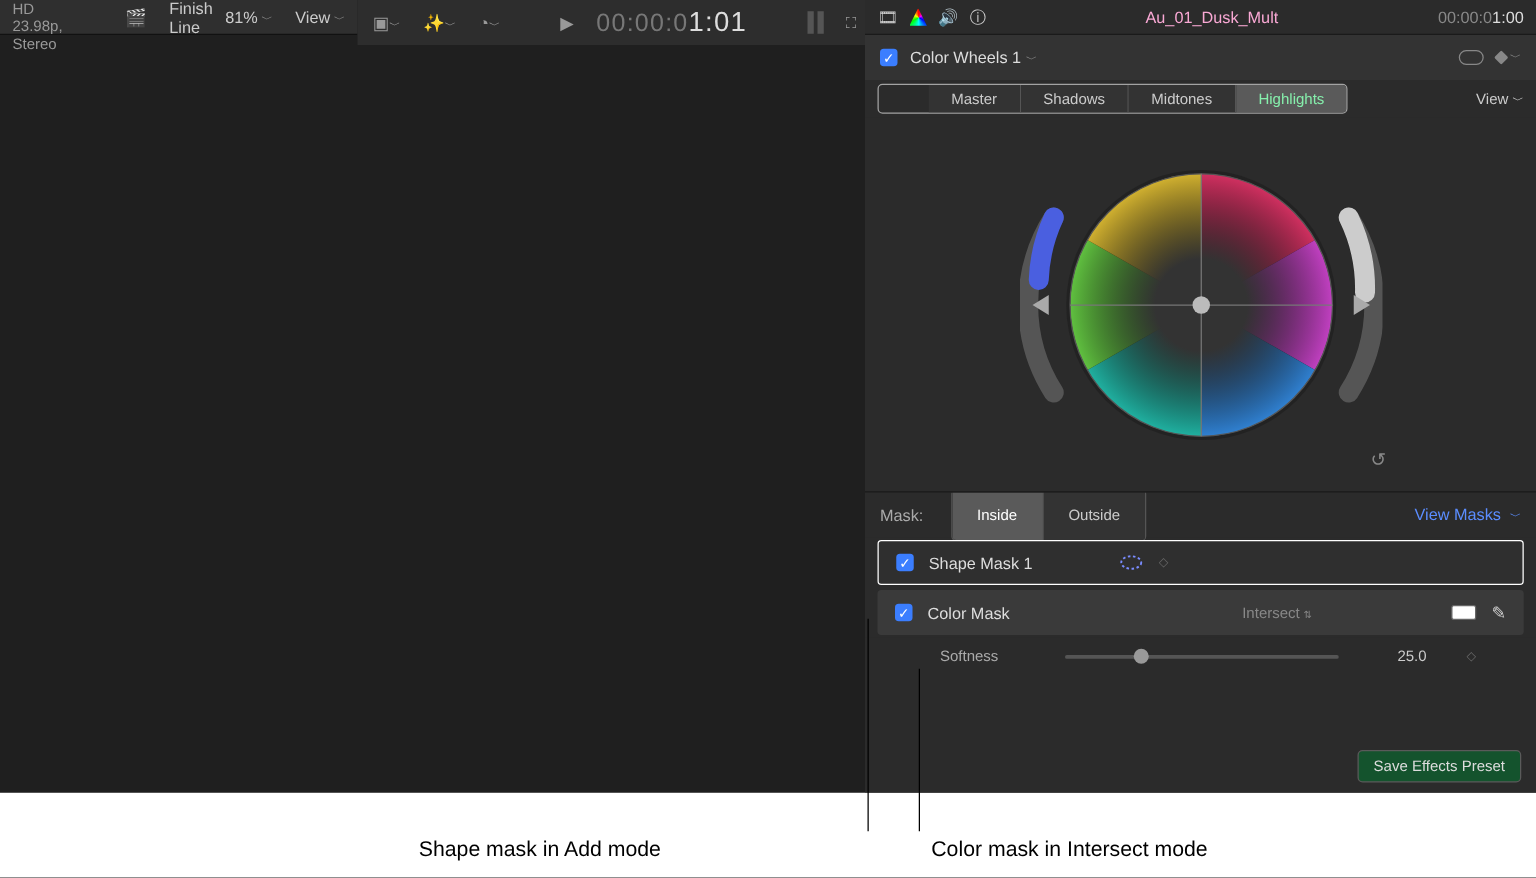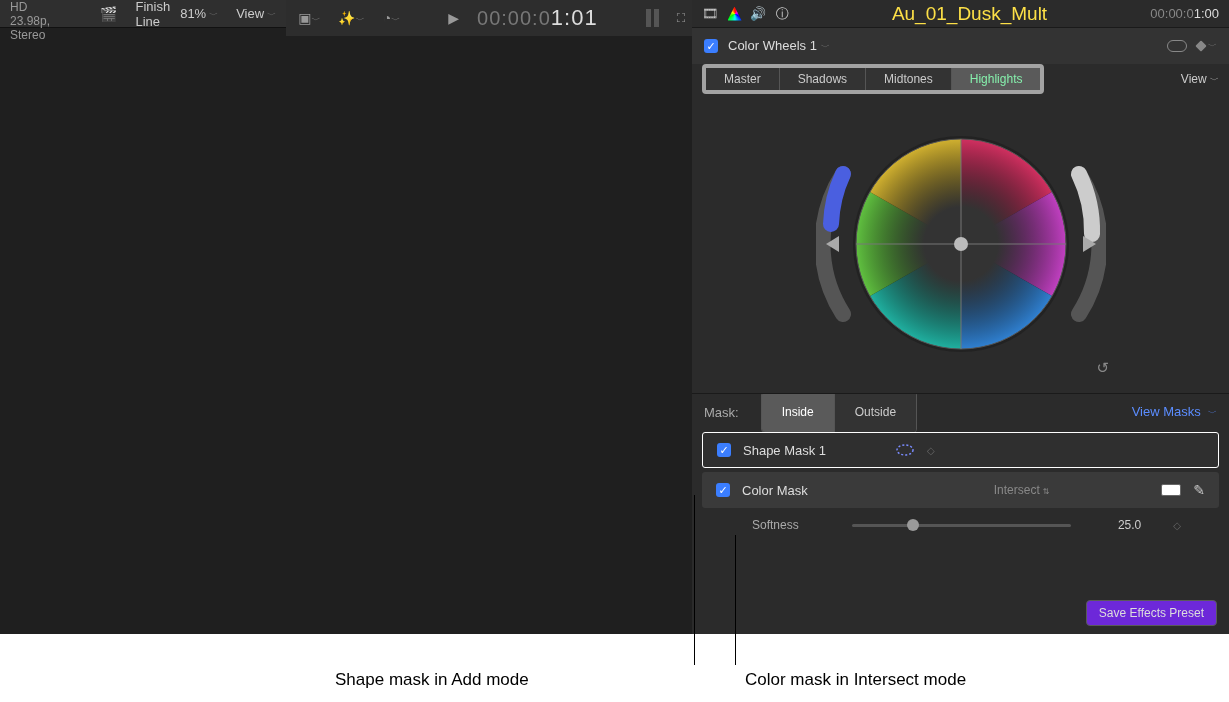--- a/index.html
+++ b/index.html
@@ -30,35 +30,35 @@
   .v-footer .icon { color: #999; font-size: 14px; cursor: pointer; }
   .v-footer .play { font-size: 14px; color: #999; margin-left: 30px; }
   .timecode-viewer { font-family: monospace; font-size: 20px; color: #777; letter-spacing: 1px; }
   .timecode-viewer .big { color: #ddd; font-size: 22px; }
   .expand-icon { margin-left: auto; color: #999; }
   .bars { display:flex; gap:3px; margin-left:30px; }
   .bars div { width:5px; height:18px; background:#555; }
 
   .i-header { height: 28px; background: #2b2b2b; display: flex; align-items: center; padding: 0 10px; gap: 9px; font-size: 12px; border-bottom: 1px solid #1a1a1a;}
   .i-icon { color: #ccc; font-size: 13px; }
-  .clip-name { flex: 1; text-align: center; color: #fde047; font-size: 19px; }
+  .clip-name { flex: 1; text-align: center; color: #f9a8d4; font-size: 13px; }
   .tc-insp { font-family: monospace; color: #888; font-size: 13px; }
   .tc-insp .lite { color: #ddd; }
   .rainbow { width:14px; height:14px; background: conic-gradient(red,magenta,blue,cyan,lime,yellow,red); clip-path: polygon(50% 0,100% 100%,0 100%);}
 
   .effect-row { height: 36px; background: #333; display: flex; align-items: center; padding: 0 12px; gap: 10px; font-size: 13px; color: #ddd;}
   .chk { width: 14px; height: 14px; background: #3b7eff; border-radius: 3px; display: flex; align-items: center; justify-content: center; color: #fff; font-size: 11px; }
   .effect-name .arr { font-size: 9px; color: #888; margin-left: 4px; }
   .effect-row .spacer { flex: 1; }
   .mask-icon-eff { width:20px; height:12px; border:1px solid #888; border-radius:6px; }
   .kf-btn { color:#888; font-size:11px; display:flex; align-items:center; gap:3px;}
   .kf-diamond { width:8px; height:8px; background:#888; transform:rotate(45deg); border-radius:1px;}
 
   .tabs { height: 30px; background: #2b2b2b; display: flex; align-items: center; padding: 0 10px; gap: 0; }
-  .seg-group { display: flex; border: 4px solid #a3a3a3; border-radius: 4px; overflow: hidden; }
+  .seg-group { display: flex; border: 1px solid #a3a3a3; border-radius: 4px; overflow: hidden; padding-left: 40px; }
   .seg-btn { padding: 4px 18px; font-size: 12px; color: #ccc; background: #333; border-right: 1px solid #555; cursor: pointer; }
   .seg-btn:last-child { border-right: none; }
   .seg-btn.active { background: #5a5a5a; color: #86efac; }
   .tabs .view-link { margin-left: auto; font-size: 12px; color: #ccc; }
 
   .wheel-area { height: 300px; background: #2b2b2b; position: relative; display:flex; align-items:center; justify-content:center; border-bottom:1px solid #1a1a1a;}
   .wheel-svg { width: 290px; height: 280px; }
   .reset-arrow { position:absolute; right:120px; bottom:16px; color:#888; font-size:15px;}
 
   .mask-header { height: 36px; background: #2b2b2b; display: flex; align-items: center; padding: 0 12px; font-size: 13px; color: #aaa; gap: 22px; }
@@ -78,21 +78,21 @@
   .swatch { width:20px; height:12px; background:#fff; border:1px solid #666; border-radius:2px;}
   .eyedrop { font-size:14px; color:#ccc;}
 
   .soft-row { height: 30px; background:#2b2b2b; display:flex; align-items:center; padding:0 48px 0 60px; gap:20px; font-size:12px; color:#aaa;}
   .soft-row .lbl { width:80px;}
   .slider { flex:1; height:3px; background:#555; position:relative; border-radius:2px;}
   .slider .knob { position:absolute; left:25%; top:-5px; width:12px; height:12px; background:#999; border-radius:50%;}
   .soft-row .val { width:50px; text-align:right; color:#ccc;}
 
   .save-row { height: 42px; background:#2b2b2b; display:flex; align-items:center; justify-content:flex-end; padding:0 12px;}
-  .save-btn { background:#6d28d9; border:1px solid #5a5a5a; color:#ddd; font-size:12px; padding:5px 12px; border-radius:4px; cursor:pointer;}
+  .save-btn { background:#14532d; border:1px solid #5a5a5a; color:#ddd; font-size:12px; padding:5px 12px; border-radius:4px; cursor:pointer;}
 
   .annotations { position: absolute; left: 0; top: 640px; width: 1229px; height: 60px; }
   .anno-text { position: absolute; font-size: 17px; color: #000; font-family: -apple-system, Arial, sans-serif; }
   .anno-line { position: absolute; background: #000; }
 </style>
 </head>
 <body>
 
 <div class="app">
 

